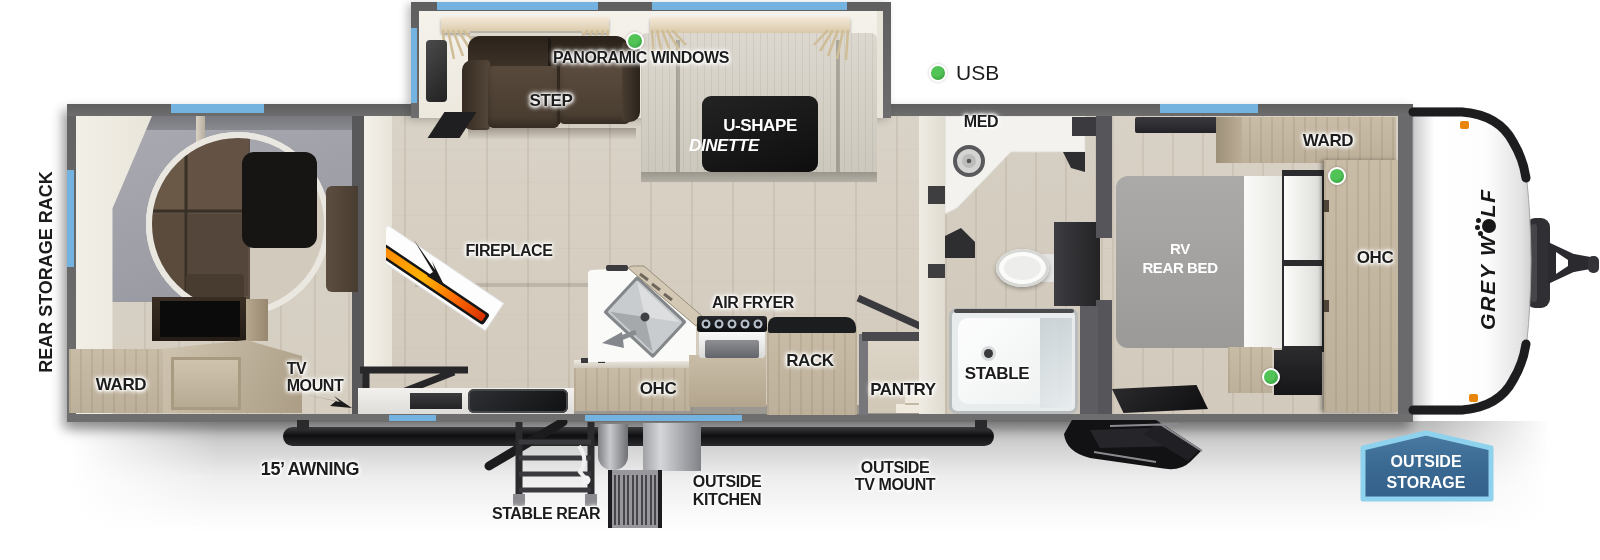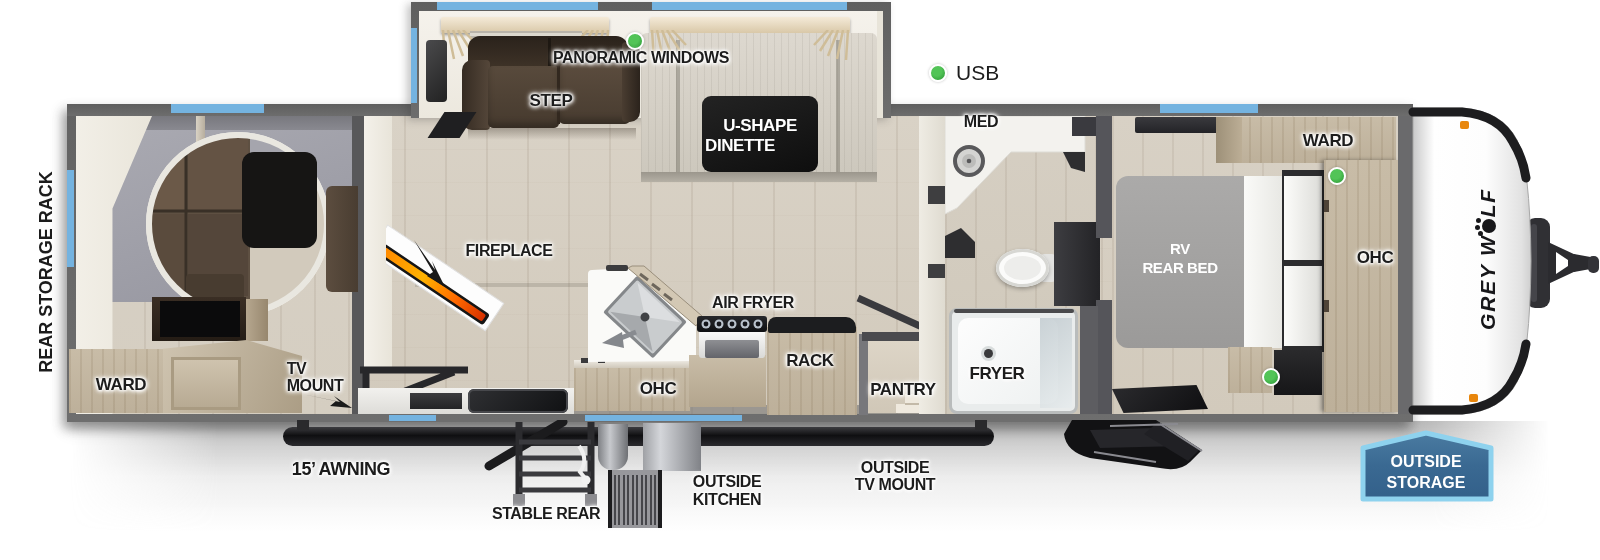--- a/index.html
+++ b/index.html
@@ -406,48 +406,48 @@
 
 <div class="gdot" style="left:1271px;top:377px;"></div>
 
 <div class="lbl" style="left:956px;top:73px;transform:translate(0,-50%);font-size:21px;font-weight:normal;letter-spacing:0;text-shadow:none;">USB</div>
 
 <div class="lbl" style="left:641px;top:58px;font-size:16px;">PANORAMIC WINDOWS</div>
 
 <div class="lbl" style="left:551px;top:101px;">STEP</div>
 
 <div class="wlbl" style="left:760px;top:126px;">U-SHAPE</div>
-<div class="wlbl" style="left:740px;top:146px;">DINETTE</div>
+<div class="wlbl" style="left:724px;top:146px;font-style:italic;">DINETTE</div>
 
 <div class="lbl" style="left:981px;top:122px;font-size:16px;">MED</div>
 
 <div class="lbl" style="left:509px;top:251px;font-size:16px;">FIREPLACE</div>
 
 <div class="lbl" style="left:743px;top:303px;font-size:16px;padding-left:20px;">AIR FRYER</div>
 
 <div class="lbl" style="left:810px;top:361px;">RACK</div>
 
 <div class="lbl" style="left:658px;top:389px;">OHC</div>
 
 <div class="lbl" style="left:903px;top:390px;">PANTRY</div>
 
-<div class="lbl" style="left:997px;top:374px;">FRYER</div>
+<div class="lbl" style="left:997px;top:374px;">STABLE</div>
 
 <div class="lbl" style="left:121px;top:385px;">WARD</div>
 
 <div class="lbl" style="left:315px;top:377px;line-height:17px;font-size:16px;">TV<br>MOUNT</div>
 
 <div class="wlbl" style="left:1180px;top:248px;font-size:15px;">RV</div>
 <div class="wlbl" style="left:1180px;top:267px;font-size:15px;">REAR BED</div>
 
 <div class="lbl" style="left:1328px;top:141px;">WARD</div>
 
 <div class="lbl" style="left:1375px;top:258px;">OHC</div>
 
-<div class="lbl" style="left:341px;top:469px;font-size:18px;">15’ AWNING</div>
+<div class="lbl" style="left:310px;top:469px;font-size:18px;">15’ AWNING</div>
 
 <div class="lbl" style="left:546px;top:514px;font-size:16px;">STABLE REAR</div>
 
 <div class="lbl" style="left:727px;top:491px;line-height:18px;text-align:center;font-size:16px;">OUTSIDE<br>KITCHEN</div>
 
 <div class="lbl" style="left:895px;top:476px;line-height:17px;text-align:center;font-size:16px;">OUTSIDE<br>TV MOUNT</div>
 
 </div>
 
 </body></html>

